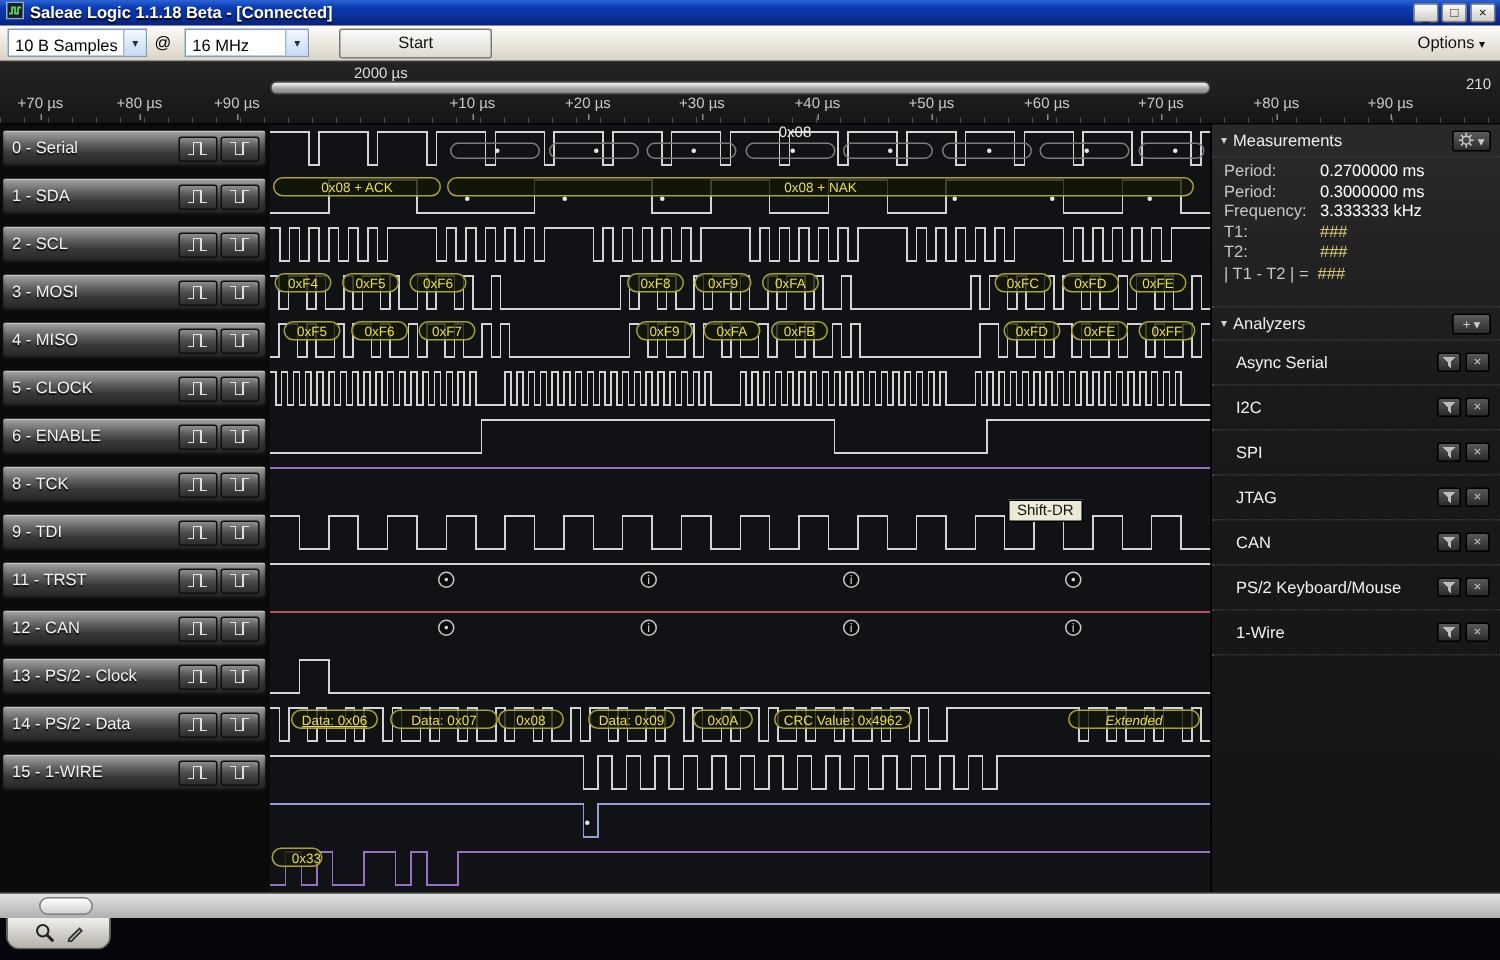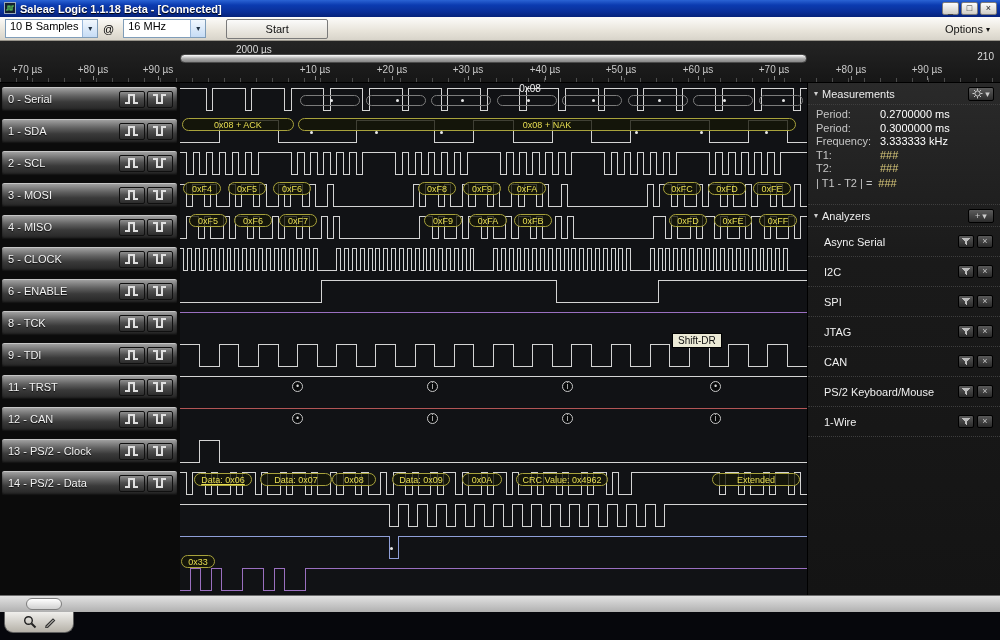--- a/index.html
+++ b/index.html
@@ -9,21 +9,21 @@
   
   .titlebar{position:absolute;top:0;left:0;width:1000px;height:17px;display:flex;align-items:center;gap:4px;padding:0 3px 0 4px;background:linear-gradient(180deg,#2a63d4 0%,#0b3bb0 30%,#0a2f98 70%,#06227a 100%);}
   .title-text{color:#fff;font-size:11px;font-weight:bold;text-shadow:0 1px 1px #000;white-space:nowrap}
   .win-controls{margin-left:auto;display:flex;gap:2px}
   .winbtn{width:17px;height:13px;border:1px solid #7c7c7c;border-radius:2px;background:linear-gradient(#fdfdfd,#cfcdc6);display:flex;align-items:flex-end;justify-content:center;color:#222;cursor:default}
   .wglyph{font-size:9px;line-height:11px}
   .wglyph.minimize{line-height:8px}
 
   
   .toolbar{position:absolute;top:17px;left:0;width:1000px;height:24px;display:flex;align-items:center;gap:5px;padding:0 8px 0 5px;background:linear-gradient(#fdfcfa,#e8e4da 60%,#d8d4ca);border-bottom:1px solid #97938a}
-  .combo{height:19px;border:1px solid #7f9db9;background:#fff;display:flex;align-items:flex-start;font-size:11px;color:#000}
+  .combo{height:19px;border:1px solid #7f9db9;background:#fff;display:flex;align-items:flex-end;font-size:11px;color:#000}
   .combo-val{padding:0 4px;white-space:nowrap;flex:1}
   .combo-arrow{width:15px;height:17px;display:flex;align-items:center;justify-content:center;font-size:8px;color:#234;background:linear-gradient(#f2f8fe,#c6dcf5);border-left:1px solid #9ab8da}
   .combo.c1{width:93px}
   .combo.c2{width:83px;margin-left:4px}
   .at{font-size:11px;color:#000}
   .start{width:102px;height:20px;margin-left:15px;font-size:11px;font-family:inherit;color:#111;border:1px solid #7a7a7a;border-radius:2px;background:linear-gradient(#fbfbfa,#dedad0)}
   .options{position:absolute;right:10px;top:4px;height:16px;display:flex;align-items:center;gap:3px;font-size:11px;color:#111;cursor:default}
   .opt-arrow{font-size:8px}
 
   
@@ -349,20 +349,37 @@
             <svg width="18" height="16">
               <path d="M2 4 H6 V12 H11 V4 H15" stroke="#e0e0e0" stroke-width="1.3" fill="none" shape-rendering="crispEdges"></path>
             </svg>
           </div>
         </div>
       </div>
     </div>
     <div class="ch-row">
       <div class="ch-btn">
         <span class="ch-label">14 - PS/2 - Data</span>
+        <div class="trig-group">
+          <div class="trig-btn">
+            <svg width="18" height="16">
+              <path d="M2 12 H6 V4 H11 V12 H15" stroke="#e0e0e0" stroke-width="1.3" fill="none" shape-rendering="crispEdges"></path>
+            </svg>
+          </div>
+          <div class="trig-btn">
+            <svg width="18" height="16">
+              <path d="M2 4 H6 V12 H11 V4 H15" stroke="#e0e0e0" stroke-width="1.3" fill="none" shape-rendering="crispEdges"></path>
+            </svg>
+          </div>
+        </div>
+      </div>
+    </div>
+    <div class="ch-row">
+      <div class="ch-btn">
+        <span class="ch-label">15 - 1-WIRE</span>
         <div class="trig-group">
           <div class="trig-btn">
             <svg width="18" height="16">
               <path d="M2 12 H6 V4 H11 V12 H15" stroke="#e0e0e0" stroke-width="1.3" fill="none" shape-rendering="crispEdges"></path>
             </svg>
           </div>
           <div class="trig-btn">
             <svg width="18" height="16">
               <path d="M2 4 H6 V12 H11 V4 H15" stroke="#e0e0e0" stroke-width="1.3" fill="none" shape-rendering="crispEdges"></path>
             </svg>
@@ -448,22 +465,22 @@
     <div class="bubble" style="left: 334px; top: 131px; width: 38px;">0xFB</div>
     <div class="bubble" style="left: 489px; top: 131px; width: 38px;">0xFD</div>
     <div class="bubble" style="left: 534px; top: 131px; width: 38px;">0xFE</div>
     <div class="bubble" style="left: 579px; top: 131px; width: 38px;">0xFF</div>
     <div class="bubble" style="left: 14px; top: 390px; width: 58px; text-decoration: underline;">Data: 0x06</div>
     <div class="bubble" style="left: 80px; top: 390px; width: 72px;">Data: 0x07</div>
     <div class="bubble" style="left: 152px; top: 390px; width: 44px;">0x08</div>
     <div class="bubble" style="left: 212px; top: 390px; width: 58px;">Data: 0x09</div>
     <div class="bubble" style="left: 282px; top: 390px; width: 40px;">0x0A</div>
     <div class="bubble" style="left: 336px; top: 390px; width: 92px;">CRC Value: 0x4962</div>
-    <div class="bubble" style="left: 532px; top: 390px; width: 88px;">Extended</div>
-    <div class="bubble" style="left: 1px; top: 472px; width: 34px;">0x33</div>
+    <div class="bubble" style="left: 532px; top: 390px; width: 88px; font-style: italic;">Extended</div>
+    <div class="bubble" style="left: 1px; top: 482px; width: 34px; text-align: right;">0x33</div>
     <div class="wlabel" style="left: 328px; top: 0px; width: 44px;">0x08</div>
     <div class="wdot" style="left: 150px; top: 16px;"></div>
     <div class="wdot" style="left: 216px; top: 16px;"></div>
     <div class="wdot" style="left: 281px; top: 16px;"></div>
     <div class="wdot" style="left: 347px; top: 16px;"></div>
     <div class="wdot" style="left: 412px; top: 16px;"></div>
     <div class="wdot" style="left: 478px; top: 16px;"></div>
     <div class="wdot" style="left: 543px; top: 16px;"></div>
     <div class="wdot" style="left: 602px; top: 16px;"></div>
     <div class="wdot" style="left: 130px; top: 48px;"></div>

